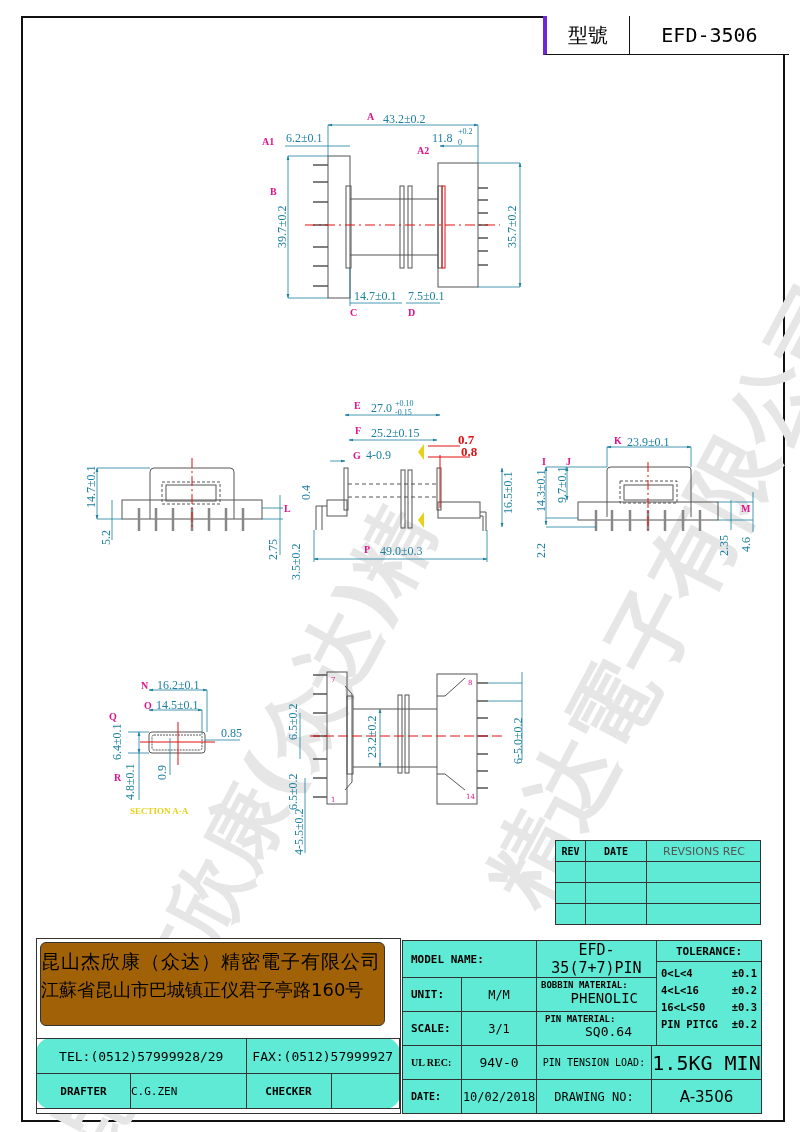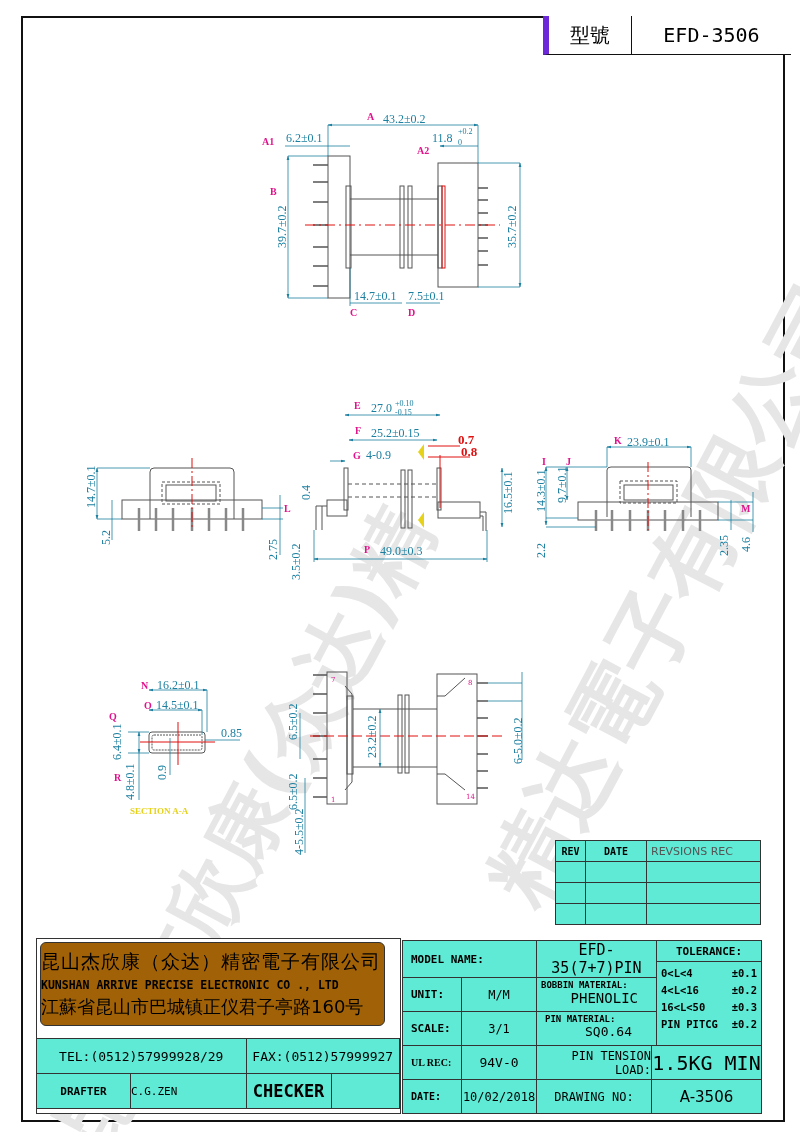--- a/index.html
+++ b/index.html
@@ -3,28 +3,28 @@
 <meta charset="utf-8">
 <style>
   html,body{margin:0;padding:0;background:#fff;}
   body{width:800px;height:1132px;position:relative;overflow:hidden;font-family:"DejaVu Serif","Liberation Serif",serif;}
   .frame{position:absolute;left:21px;top:16px;width:764px;height:1106px;border:2px solid #111;box-sizing:border-box;}
   .wm{position:absolute;color:#e6e6e6;font-family:"DejaVu Sans",sans-serif;font-weight:bold;font-size:86px;white-space:nowrap;transform-origin:left top;pointer-events:none;z-index:0;}
   svg.draw{position:absolute;left:0;top:0;z-index:1;}
   .dim{font-family:"Liberation Serif","DejaVu Serif",serif;fill:#1b7fa0;font-size:12px;}
   .lbl{font-family:"Liberation Serif",serif;fill:#e0138c;font-size:10px;font-weight:bold;}
   .red{fill:#e01010;font-family:"Liberation Serif",serif;font-weight:bold;font-size:13px;}
-  .title-box{position:absolute;left:543px;top:16px;width:242px;height:38px;border-left:6px solid #6d28d9;border-bottom:1px solid #111;display:flex;z-index:2;background:#fff;}
+  .title-box{position:absolute;left:543px;top:16px;width:242px;height:38px;border-left:4px solid #6d28d9;border-bottom:1px solid #111;display:flex;z-index:2;background:#fff;}
   .title-box div{display:flex;align-items:center;justify-content:center;font-size:20px;font-family:"DejaVu Sans Mono","Liberation Mono",monospace;}
   .t-key{width:82px;border-right:1px solid #111;}
   .t-val{flex:1;}
   table{border-collapse:collapse;position:absolute;z-index:2;background:#5eead4;}
   td{border:1px solid #333;padding:0;font-family:"DejaVu Sans Mono","Liberation Mono",monospace;}
   .rev td{height:20px;font-size:10px;text-align:center;}
-  .rev .rec{font-family:"DejaVu Sans",sans-serif;color:#555;font-size:11px;text-align:left;padding-left:4px;}
+  .rev .rec{font-family:"DejaVu Sans",sans-serif;color:#555;font-size:11px;text-align:left;padding-left:16px;}
   .company{position:absolute;left:40px;top:942px;width:343px;height:82px;border:1px solid #333;border-radius:6px;z-index:2;background:#a16207;text-align:left;}
   .company .cn1{font-size:19px;font-family:"DejaVu Sans",sans-serif;margin-top:6px;letter-spacing:1px;}
   .company .en{font-size:11.5px;font-family:"DejaVu Sans Mono",monospace;font-weight:bold;margin-top:3px;}
   .company .cn2{font-size:18px;font-family:"DejaVu Sans",sans-serif;margin-top:3px;}
   .left-grid{position:absolute;left:36px;top:938px;width:363px;height:174px;border:1px solid #333;z-index:1;background:#fff;}
   .right td{font-size:11px;}
   .section-label{position:absolute;left:130px;top:806px;color:#e6d21a;font-size:9px;font-family:"Liberation Serif",serif;z-index:2;font-weight:bold;}
 </style>
 </head>
 <body>
@@ -324,33 +324,32 @@
         <td></td>
         <td></td>
         <td></td>
       </tr>
 </tbody>
   </table>
 
 <div class="left-grid"></div>
 <div class="company">
   <div class="cn1">昆山杰欣康（众达）精密電子有限公司</div>
-  <div class="en">KUNSHAN ARRIVE PRECISE ELECTRONIC CO ., LTD</div>
   <div class="cn2">江蘇省昆山市巴城镇正仪君子亭路160号</div>
 </div>
-<table style="left:36px;top:1038px;width:364px;">
+<table style="left:36px;top:1038px;width:364px;border-radius:15px;">
   <tbody>
       <tr>
     <td style="height:34px;width:189px;font-size:13px;text-align:center;" colspan="2">TEL:(0512)57999928/29</td>
     <td style="font-size:13px;text-align:center;" colspan="2">FAX:(0512)57999927</td>
   </tr>
   <tr>
     <td style="height:34px;width:93px;font-size:11px;font-weight:bold;text-align:center;">DRAFTER</td>
     <td style="font-size:11px;text-align:left;">C.G.ZEN</td>
-    <td style="width:84px;font-size:17px;font-weight:bold;text-align:center;">CHECKER</td>
+    <td style="width:84px;font-size:11px;font-weight:bold;text-align:center;">CHECKER</td>
     <td></td>
   </tr>
 </tbody>
   </table>
 
 <table class="right" style="left:402px;top:940px;width:360px;">
   <tbody>
       <tr style="height:36px">
     <td colspan="2" style="padding-left:8px;font-size:11px;font-weight:bold;">MODEL NAME:</td>
     <td colspan="2" style="text-align:center;font-size:15px;">EFD-35(7+7)PIN</td>
@@ -388,21 +387,21 @@
     <td style="padding-left:8px;font-size:11px;font-weight:bold;">SCALE:</td>
     <td style="text-align:center;font-size:12px;">3/1</td>
     <td colspan="2" style="font-size:9px;vertical-align:top;padding:2px 8px;">
       <div style="font-weight:bold">PIN MATERIAL:</div>
       <div style="padding-left:40px;font-size:13px;">SQ0.64</div>
     </td>
   </tr>
   <tr style="height:34px">
     <td style="padding-left:8px;font-size:10px;font-weight:bold;font-family:Liberation Serif, serif;">UL REC:</td>
     <td style="text-align:center;font-size:13px;">94V-0</td>
-    <td style="width:114px;text-align:right;font-size:12px;margin-left:44px;">PIN TENSION LOAD:</td>
+    <td style="width:114px;text-align:center;font-size:10px;margin-left:44px;">PIN TENSION LOAD:</td>
     <td colspan="2" style="text-align:center;font-size:20px;">1.5KG MIN</td>
   </tr>
   <tr style="height:34px">
     <td style="padding-left:8px;font-size:10px;font-weight:bold;">DATE:</td>
     <td style="text-align:center;font-size:12px;">10/02/2018</td>
     <td style="text-align:center;font-size:12px;">DRAWING NO:</td>
     <td colspan="2" style="text-align:center;font-size:15px;font-family:'DejaVu Sans',sans-serif;">A-3506</td>
   </tr>
 </tbody>
   </table>

